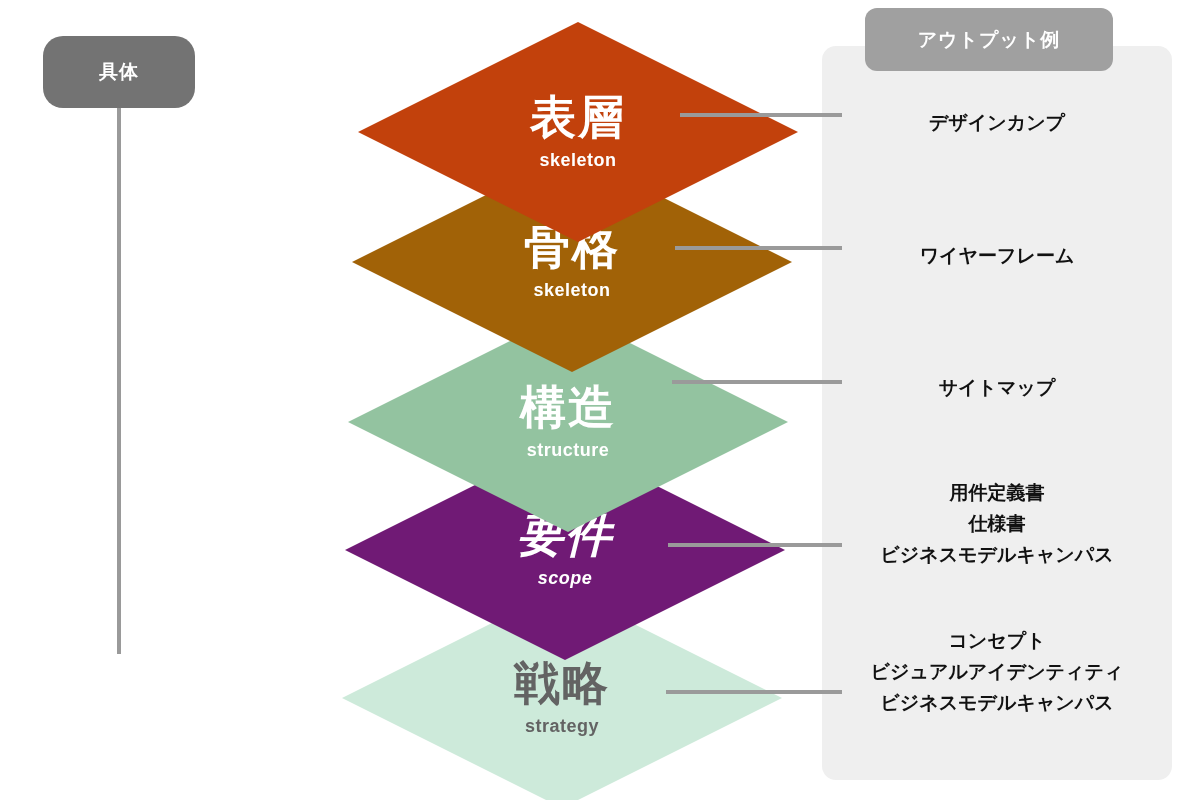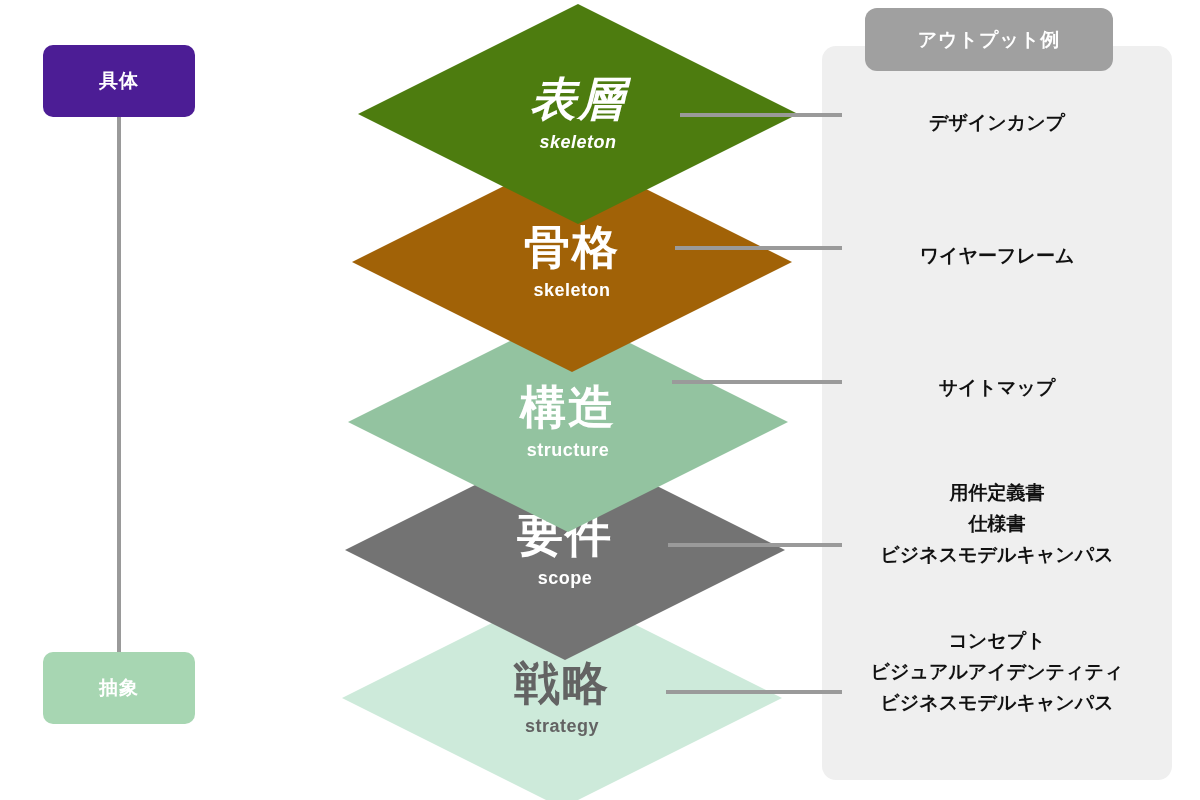--- a/index.html
+++ b/index.html
@@ -34,21 +34,21 @@
     height: 72px;
     border-radius: 10px;
     display: flex;
     align-items: center;
     justify-content: center;
     color: #ffffff;
     font-size: 19px;
     font-weight: bold;
     letter-spacing: 1px;
   }
-  .axis-badge.top    { left: 43px; top: 45px;  background: #4c1d95; }
+  .axis-badge.top    { left: 43px; top: 36px;  background: #737373; border-radius: 20px; }
   .axis-badge.bottom { left: 43px; top: 652px; background: #a7d6b2; }
 
   
   .diamond {
     position: absolute;
     left: 50%;
     display: flex;
     flex-direction: column;
     align-items: center;
     justify-content: center;
@@ -62,24 +62,24 @@
     line-height: 1.05;
     letter-spacing: 2px;
   }
   .diamond .en {
     font-size: 18px;
     font-weight: bold;
     margin-top: 8px;
     letter-spacing: 0.5px;
   }
 
-  .d0 { width: 440px; height: 220px; margin-left: -242px; top: 4px;   background: #4d7c0f; color: #ffffff; z-index: 5; font-style: italic; }
+  .d0 { width: 440px; height: 220px; margin-left: -242px; top: 22px;   background: #c2410c; color: #ffffff; z-index: 5; }
   .d1 { width: 440px; height: 220px; margin-left: -248px; top: 152px; background: #a16207; color: #ffffff; z-index: 4; }
   .d2 { width: 440px; height: 220px; margin-left: -252px; top: 312px; background: #93c3a0; color: #ffffff; z-index: 3; }
-  .d3 { width: 440px; height: 220px; margin-left: -255px; top: 440px; background: #737373; color: #ffffff; z-index: 2; }
+  .d3 { width: 440px; height: 220px; margin-left: -255px; top: 440px; background: #701a75; color: #ffffff; z-index: 2; font-style: italic; }
   .d4 { width: 440px; height: 220px; margin-left: -258px; top: 588px; background: #cdeada; color: #636363; z-index: 1; }
 
   
   .connector {
     position: absolute;
     height: 4px;
     background: #9a9a9a;
     z-index: 8;
   }
 
@@ -125,23 +125,20 @@
   .output-group .line { white-space: nowrap; }
 </style>
 </head>
 <body>
 
 <div id="stage">
 
   <div class="axis-line"></div>
   <div class="axis-badge top">
     <span>具体</span>
-  </div>
-  <div class="axis-badge bottom">
-    <span>抽象</span>
   </div>
 
   <div class="diamond d4">
     <span class="jp">戦略</span>
     <span class="en">strategy</span>
   </div>
   <div class="diamond d3">
     <span class="jp">要件</span>
     <span class="en">scope</span>
   </div>

